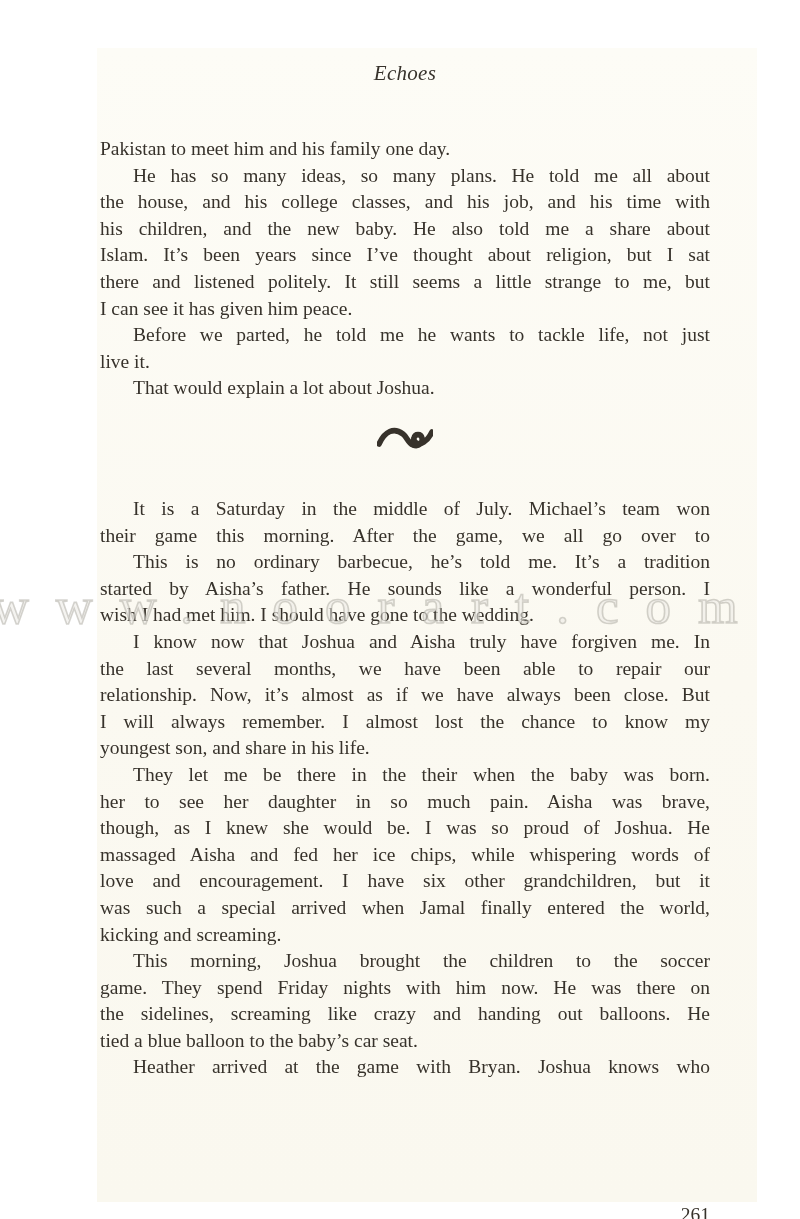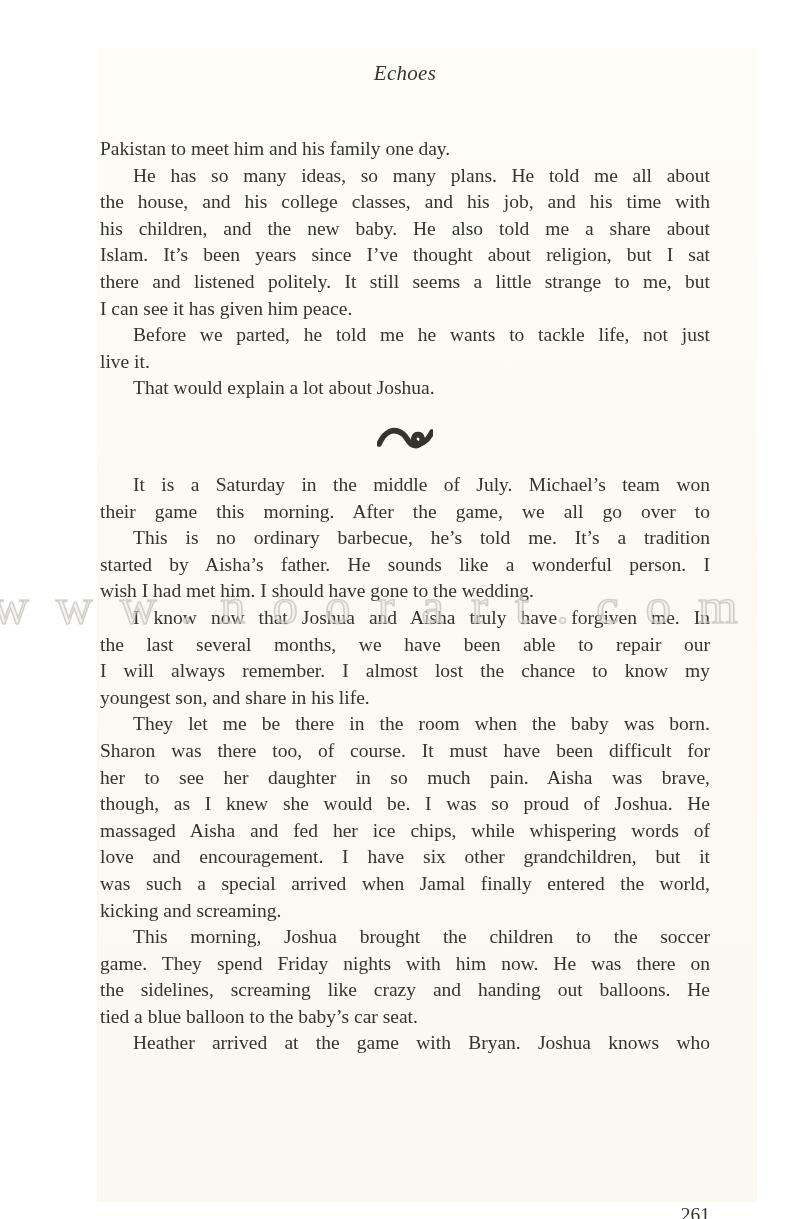--- a/index.html
+++ b/index.html
@@ -40,21 +40,21 @@
   }
   .text-col {
     position: absolute;
     left: 3px;
     width: 610px;
     color: #37322b;
     font-size: 19.5px;
     line-height: 26.6px;
   }
   #text-block-1 { top: 88px; }
-  #text-block-2 { top: 424px; }
+  #text-block-2 { top: 448px; }
   .line {
     text-align: justify;
     text-align-last: justify;
   }
   .line.last { text-align-last: left; }
   .para.continues .line.last { text-align-last: justify; }
   .para.indent .line.first { text-indent: 33px; }
   .ornament-row {
     position: absolute;
     top: 375px;
@@ -134,26 +134,26 @@
           <div class="line">their game this morning. After the game, we all go over to</div>
         </div>
         <div class="para indent">
           <div class="line first">This is no ordinary barbecue, he’s told me. It’s a tradition</div>
           <div class="line">started by Aisha’s father. He sounds like a wonderful person. I</div>
           <div class="line last">wish I had met him. I should have gone to the wedding.</div>
         </div>
         <div class="para indent">
           <div class="line first">I know now that Joshua and Aisha truly have forgiven me. In</div>
           <div class="line">the last several months, we have been able to repair our</div>
+          <div class="line">relationship. Now, it’s almost as if we have always been close. But</div>
           <div class="line">I will always remember. I almost lost the chance to know my</div>
           <div class="line last">youngest son, and share in his life.</div>
         </div>
         <div class="para indent">
-          <div class="line first">They let me be there in the room when the baby was born.</div>
-          <div class="line">Sharon was there too, of course. It must have been difficult for</div>
+          <div class="line first">They let me be there in the their when the baby was born.</div>
           <div class="line">her to see her daughter in so much pain. Aisha was brave,</div>
           <div class="line">though, as I knew she would be. I was so proud of Joshua. He</div>
           <div class="line">massaged Aisha and fed her ice chips, while whispering words of</div>
           <div class="line">love and encouragement. I have six other grandchildren, but it</div>
           <div class="line">was such a special arrived when Jamal finally entered the world,</div>
           <div class="line last">kicking and screaming.</div>
         </div>
         <div class="para indent">
           <div class="line first">This morning, Joshua brought the children to the soccer</div>
           <div class="line">game. They spend Friday nights with him now. He was there on</div>

